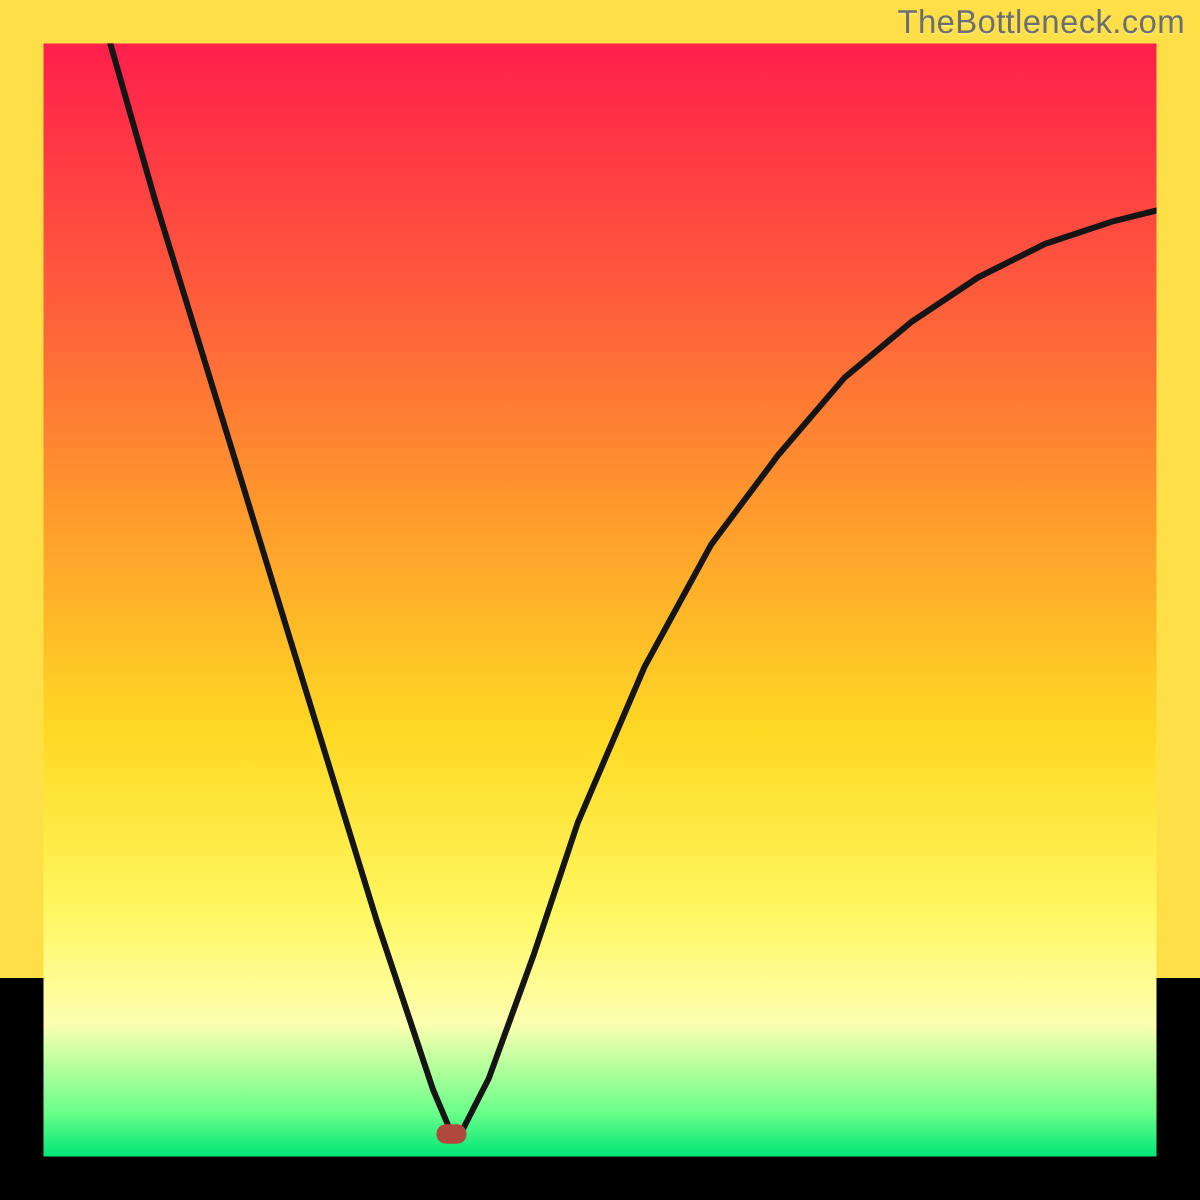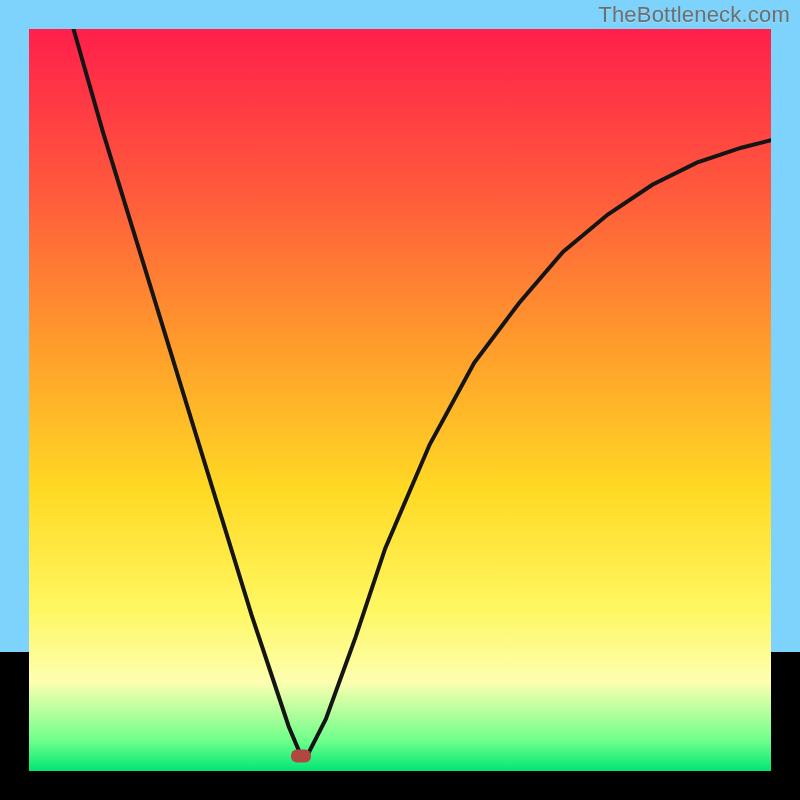--- a/index.html
+++ b/index.html
@@ -10,21 +10,21 @@
     overflow: hidden;
     background: #000;
     font-family: Arial, Helvetica, sans-serif;
   }
   .frame {
     position: absolute;
     top: 0;
     left: 0;
     width: 800px;
     height: 652px;
-    background: #7dd3fc;
+    background: #fde047;
   }
   .plot {
     position: absolute;
     top: 29px;
     left: 29px;
     width: 742px;
     height: 742px;
     background: linear-gradient(to bottom,
       #ff1f4b 0%,
       #ff5a3c 22%,

